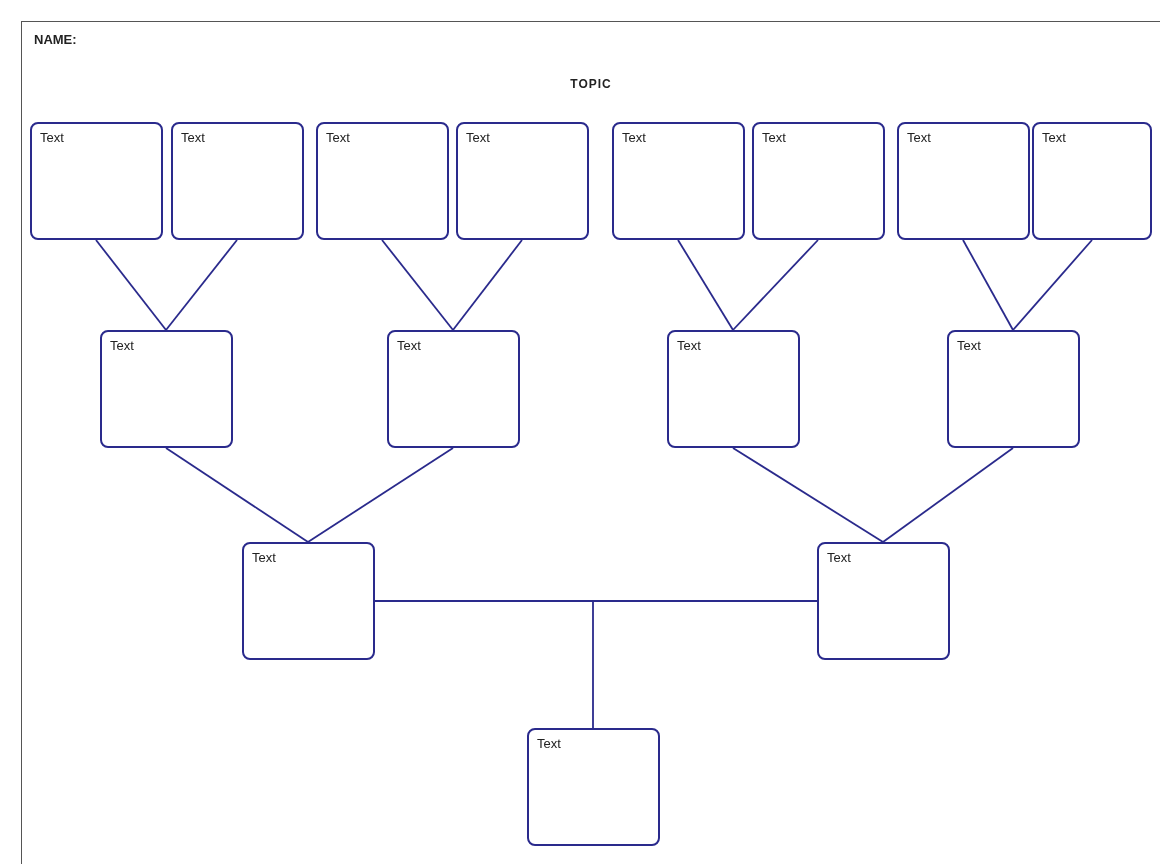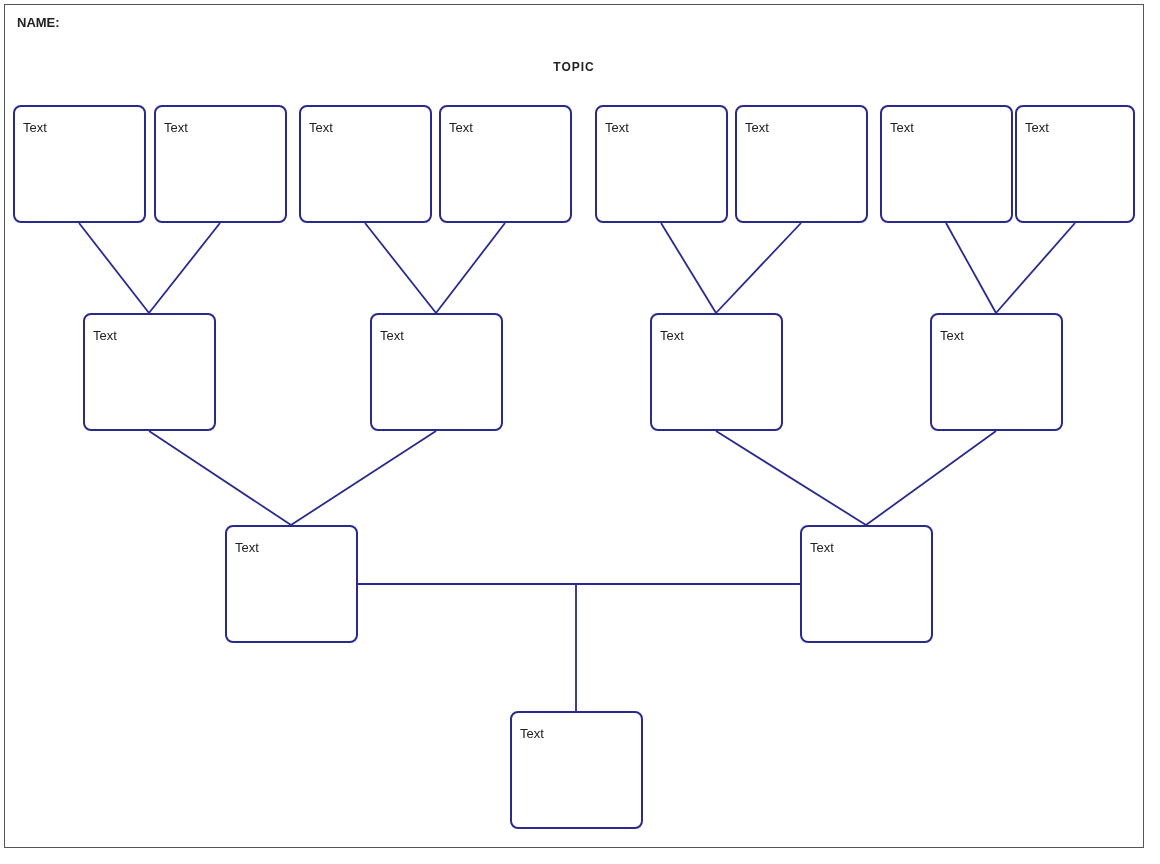--- a/index.html
+++ b/index.html
@@ -6,21 +6,21 @@
     body {
       background: #fff;
       font-family: Arial, sans-serif;
       width: 1160px;
       height: 864px;
       overflow: hidden;
     }
     .page {
       width: 1140px;
       height: 844px;
-      margin: 4px;
+      margin: 21px;
       border: 1.5px solid #555;
       position: relative;
       background: #fff;
     }
     .name-label {
       position: absolute;
       top: 10px;
       left: 12px;
       font-size: 13px;
       font-weight: bold;
@@ -35,21 +35,21 @@
       font-size: 12px;
       font-weight: bold;
       color: #222;
       letter-spacing: 1px;
     }
     .node {
       position: absolute;
       border: 2px solid #2a2a8c;
       border-radius: 8px;
       background: #fff;
-      padding: 13px 8px;
+      padding: 6px 8px;
       font-size: 13px;
       color: #222;
     }
     svg.lines {
       position: absolute;
       top: 0; left: 0;
       width: 100%;
       height: 100%;
       pointer-events: none;
     }

